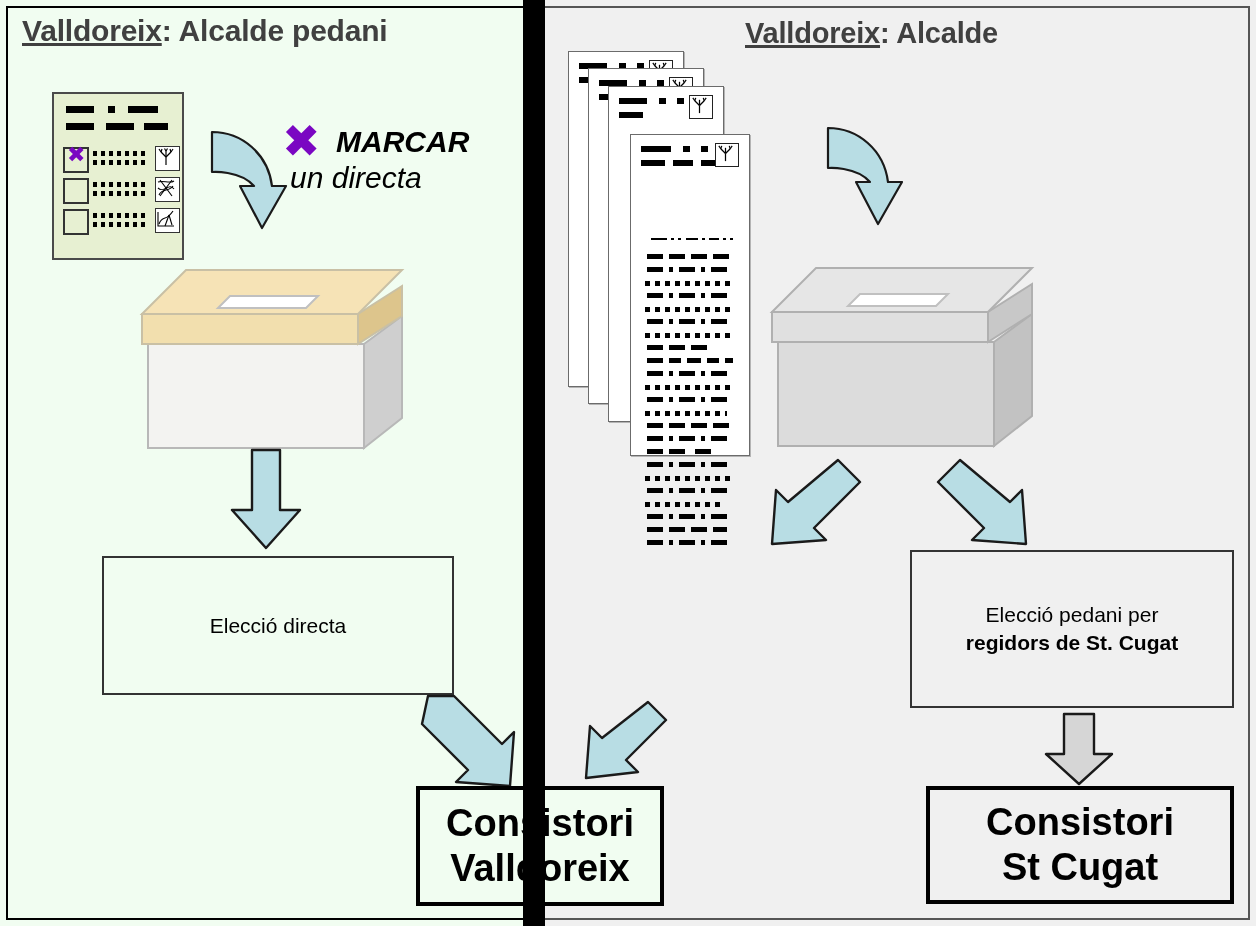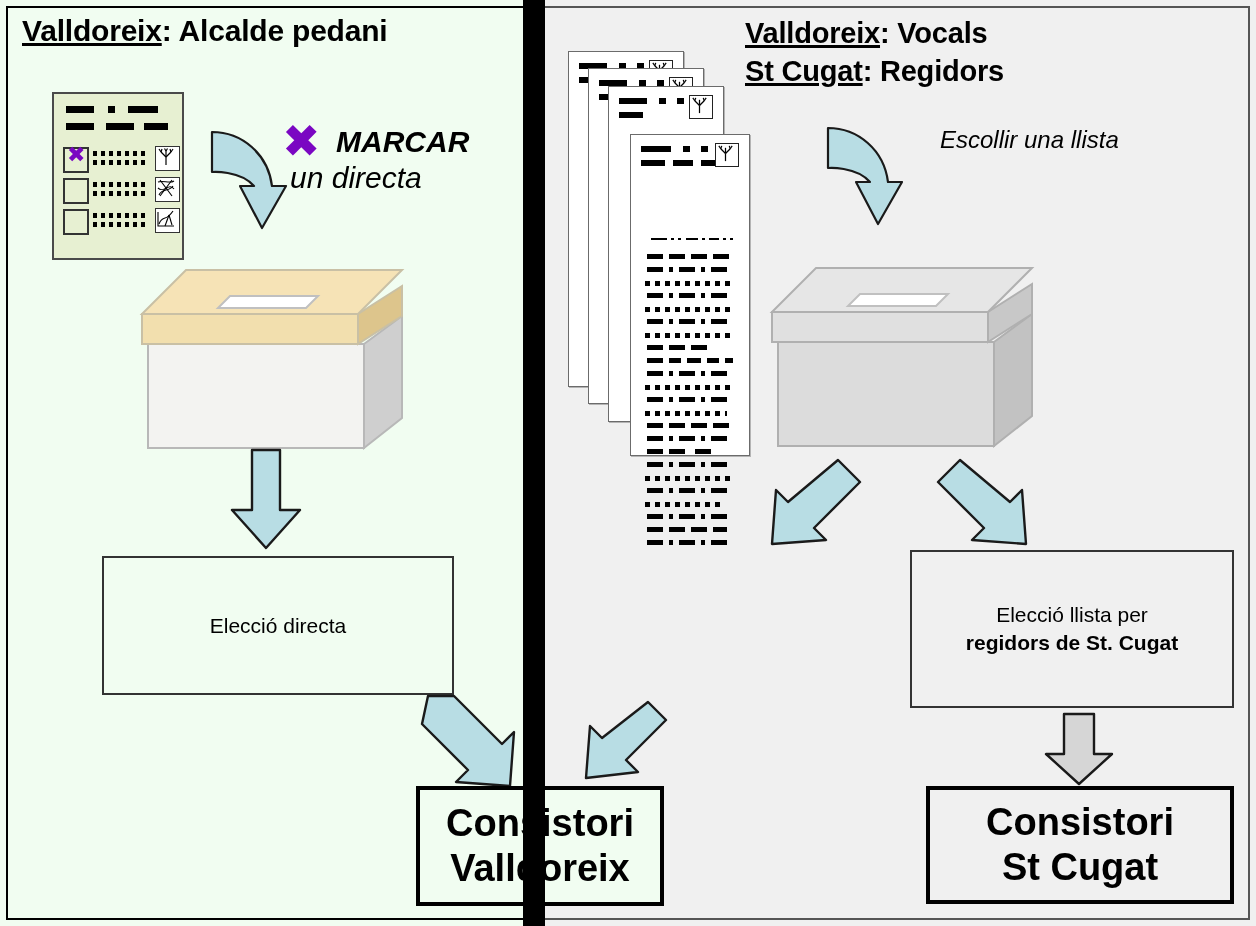--- a/index.html
+++ b/index.html
@@ -8,21 +8,21 @@
 
   
   .panel{position:absolute;top:0;height:926px;}
   #panel-left{left:0;width:532px;background:#f1fdf1;border-right:0;}
   #panel-left .inner{position:absolute;left:6px;top:6px;right:0;bottom:6px;border:2px solid #000;border-right:none;background:#f1fdf1;}
   #panel-right{left:532px;width:724px;background:#f0f0f0;}
   #panel-right .inner{position:absolute;left:0;top:6px;right:6px;bottom:6px;border:2px solid #555;border-left:none;background:#f0f0f0;}
   #divider{position:absolute;left:523px;top:0;width:22px;height:926px;background:#000;z-index:40;}
 
   
-  .heading{position:absolute;font-weight:bold;color:#000000;letter-spacing:-0.2px;z-index:20;}
+  .heading{position:absolute;font-weight:bold;color:#404040;letter-spacing:-0.2px;z-index:20;}
   #h-left{left:22px;top:14px;font-size:30px;white-space:nowrap;}
   #h-right{left:745px;top:14px;font-size:29px;line-height:38px;}
   .ul{text-decoration:underline;text-decoration-thickness:3px;text-underline-offset:2px;}
 
   
   .callout{position:absolute;font-style:italic;color:#000;z-index:20;}
   #marcar{left:290px;top:124px;font-size:30px;line-height:36px;white-space:nowrap;}
   #marcar .l1{font-weight:bold;}
   #escollir{left:940px;top:124px;font-size:24px;line-height:32px;white-space:nowrap;}
   #escollir .l2{font-weight:bold;}
@@ -90,24 +90,21 @@
   <div class="panel" id="panel-right">
     <div class="inner"></div>
   </div>
 
   <div class="heading" id="h-left">
     <span class="ul">Valldoreix</span><span>: Alcalde pedani</span>
   </div>
 
   <div class="heading" id="h-right">
     <div>
-      <span class="ul">Valldoreix</span><span>: Vocals</span>
-    </div>
-    <div>
-      <span class="ul">St Cugat</span><span>: Regidors</span>
+      <span class="ul">Valldoreix</span><span>: Alcalde</span>
     </div>
   </div>
 
   <div id="ballot-paper">
 
     <div class="bp-dash" style="left:12px;top:12px;width:28px;"></div>
     <div class="bp-dash" style="left:54px;top:12px;width:7px;"></div>
     <div class="bp-dash" style="left:74px;top:12px;width:30px;"></div>
     <div class="bp-dash" style="left:12px;top:29px;width:28px;"></div>
     <div class="bp-dash" style="left:52px;top:29px;width:28px;"></div>
@@ -452,21 +449,20 @@
     </div>
   </div>
 
   <div class="arrow" style="left:826px;top:124px;">
     <svg width="102" height="106" viewBox="0 0 102 106">
       <path d="M2 4 L2 44 C2 44 30 42 44 58 L30 58 L52 100 L76 58 L62 58 C58 26 32 4 2 4 Z" fill="#b8dde4" stroke="#1a1a1a" stroke-width="2.2" stroke-linejoin="round"></path>
     </svg>
   </div>
 
   <div class="callout" id="escollir">
-    <div>Escollir una llista</div>
   </div>
 
   <div class="bbox" style="left:766px;top:256px;">
     <svg width="272" height="200" viewBox="0 0 272 200">
       <polygon points="12,86 228,86 228,190 12,190" fill="#dcdcdc" stroke="#b0b0b0" stroke-width="2"></polygon>
       <polygon points="228,86 266,58 266,160 228,190" fill="#c2c2c2" stroke="#b0b0b0" stroke-width="2"></polygon>
       <polygon points="6,56 222,56 222,86 6,86" fill="#e0e0e0" stroke="#b0b0b0" stroke-width="2"></polygon>
       <polygon points="222,56 266,28 266,58 222,86" fill="#c8c8c8" stroke="#b0b0b0" stroke-width="2"></polygon>
       <polygon points="6,56 50,12 266,12 222,56" fill="#e6e6e6" stroke="#b0b0b0" stroke-width="2"></polygon>
       <polygon points="94,38 182,38 170,50 82,50" fill="#ffffff" stroke="#c0c0c0" stroke-width="2"></polygon>
@@ -481,21 +477,21 @@
 
   <div class="arrow" style="left:936px;top:458px;">
     <svg width="110" height="100" viewBox="0 0 110 100">
       <path d="M24 2 L2 24 L48 70 L36 82 L90 86 L86 32 L74 44 Z" fill="#b8dde4" stroke="#1a1a1a" stroke-width="2.4" stroke-linejoin="round"></path>
     </svg>
   </div>
 
 
   <div class="rbox" id="rb-right">
     <div>
-      <div>Elecció llista per</div>
+      <div>Elecció pedani per</div>
       <div style="font-weight:bold;">regidors de St. Cugat</div>
     </div>
   </div>
 
   <div class="arrow" style="left:566px;top:700px;">
     <svg width="104" height="94" viewBox="0 0 104 94">
       <path d="M82 2 L100 20 L60 60 L72 72 L20 78 L24 26 L36 38 Z" fill="#b8dde4" stroke="#1a1a1a" stroke-width="2.4" stroke-linejoin="round"></path>
     </svg>
   </div>
 

